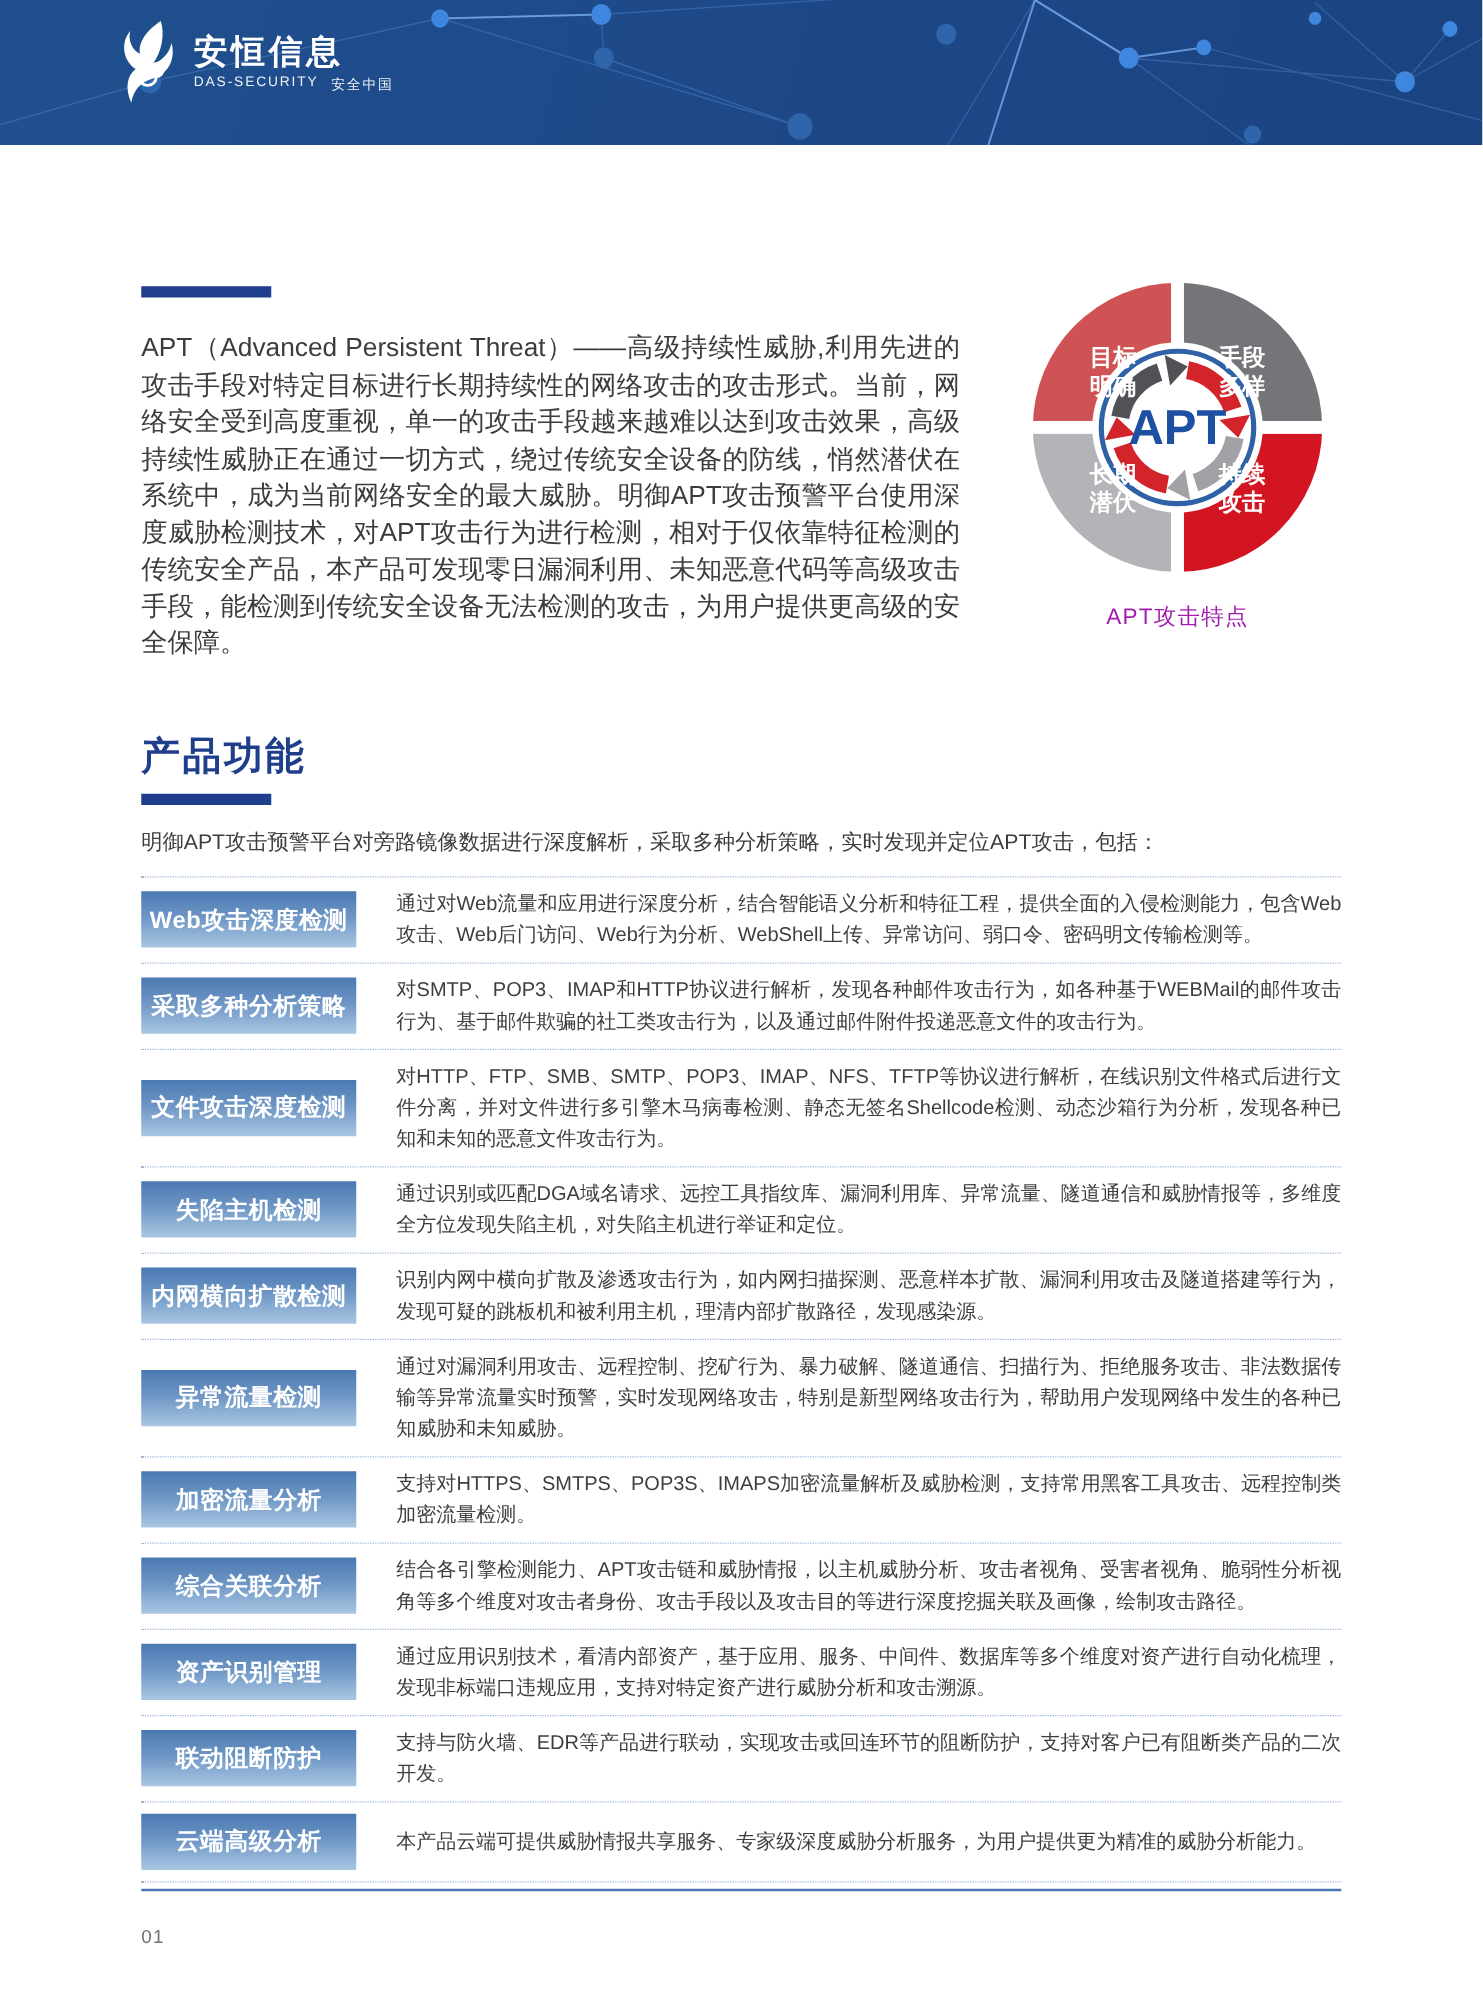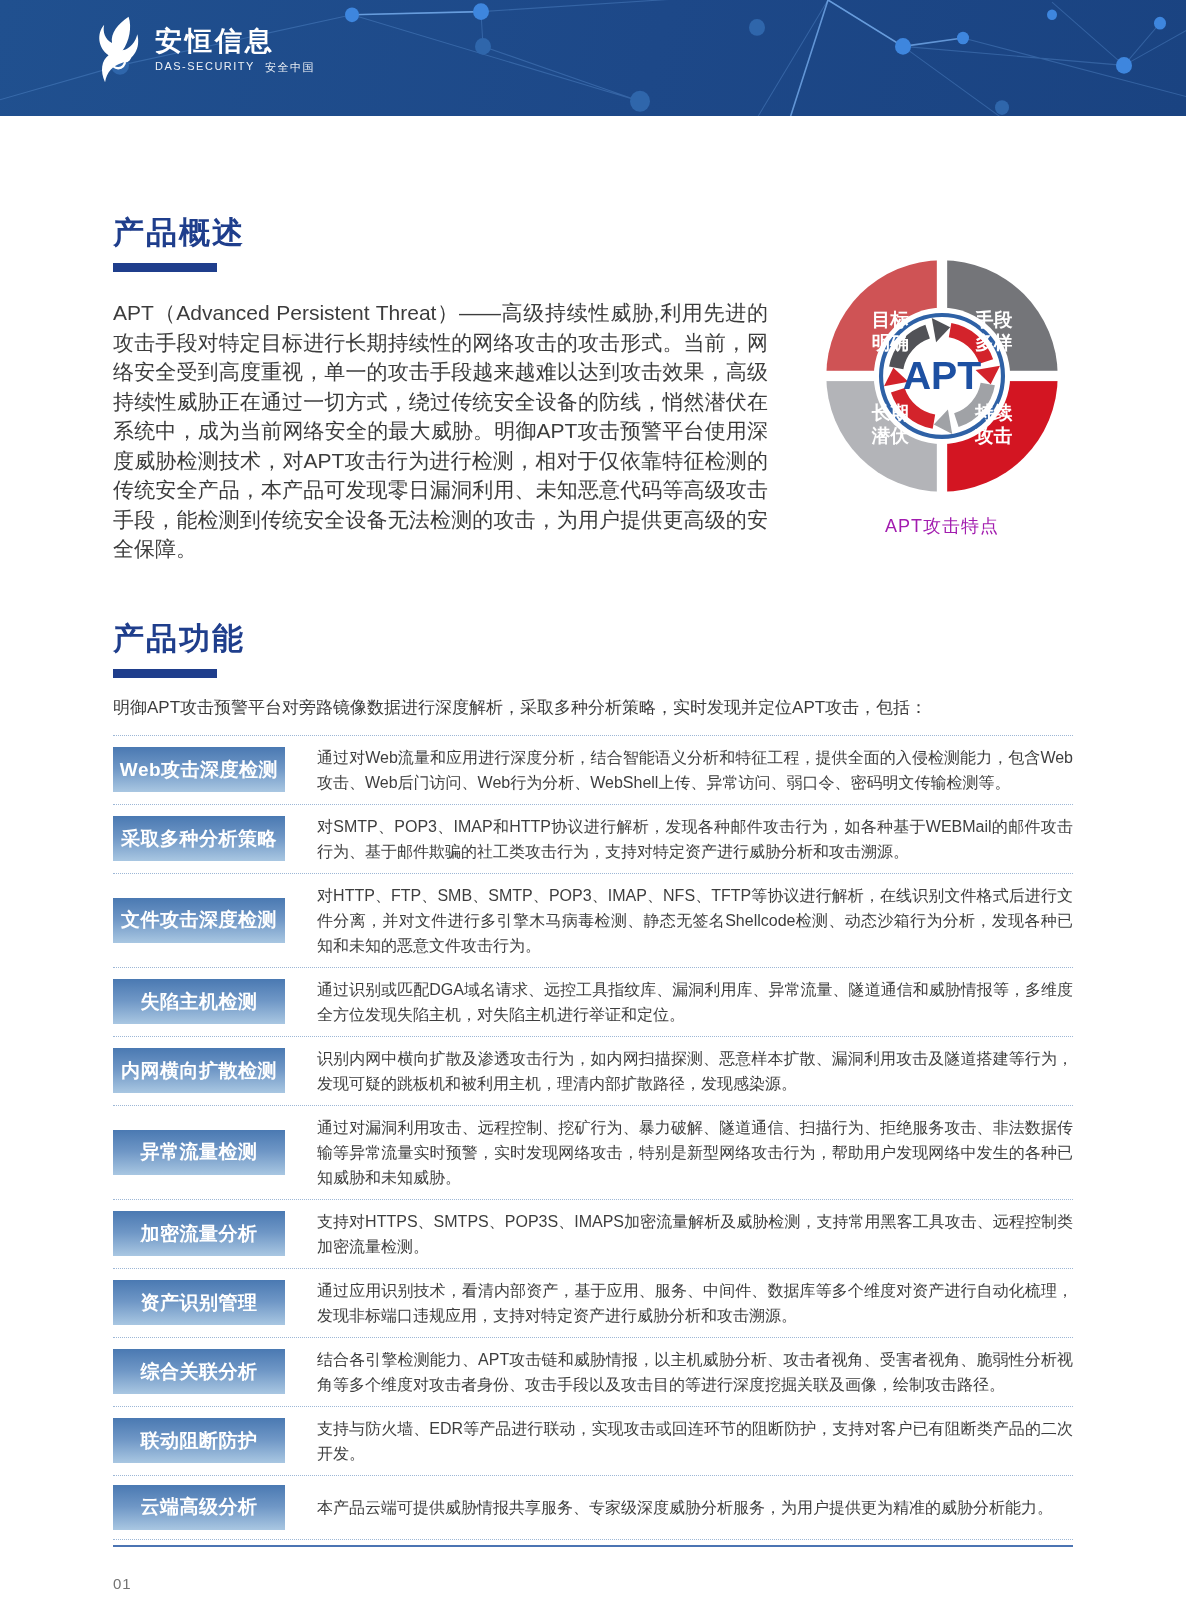--- a/index.html
+++ b/index.html
@@ -105,21 +105,20 @@
           <span>DAS-SECURITY</span>
           <span>安全中国</span>
         </div>
       </div>
     </div>
   </header>
 
   <main>
 
     <section class="overview">
-      <h2 class="sec-title">产品概述</h2>
       <div class="sec-underline"></div>
 
       <div class="overview-flex">
         <p class="overview-para">APT（Advanced Persistent Threat）——高级持续性威胁,利用先进的攻击手段对特定目标进行长期持续性的网络攻击的攻击形式。当前，网络安全受到高度重视，单一的攻击手段越来越难以达到攻击效果，高级持续性威胁正在通过一切方式，绕过传统安全设备的防线，悄然潜伏在系统中，成为当前网络安全的最大威胁。明御APT攻击预警平台使用深度威胁检测技术，对APT攻击行为进行检测，相对于仅依靠特征检测的传统安全产品，本产品可发现零日漏洞利用、未知恶意代码等高级攻击手段，能检测到传统安全设备无法检测的攻击，为用户提供更高级的安全保障。</p>
 
         <div class="diagram-col">
           <svg width="248" height="248" viewBox="0 0 240 240">
 
             <path d="M120,118 L120,6 A112,112 0 0 0 8,118 Z" fill="#cf5355"></path>
             <path d="M120,118 L120,6 A112,112 0 0 1 232,118 Z" fill="#747579"></path>
@@ -168,21 +167,21 @@
       <div class="sec-underline"></div>
       <p class="fn-intro">明御APT攻击预警平台对旁路镜像数据进行深度解析，采取多种分析策略，实时发现并定位APT攻击，包括：</p>
 
       <div class="fn-table">
         <div class="fn-row">
           <div class="fn-label">Web攻击深度检测</div>
           <div class="fn-desc">通过对Web流量和应用进行深度分析，结合智能语义分析和特征工程，提供全面的入侵检测能力，包含Web攻击、Web后门访问、Web行为分析、WebShell上传、异常访问、弱口令、密码明文传输检测等。</div>
         </div>
         <div class="fn-row">
           <div class="fn-label">采取多种分析策略</div>
-          <div class="fn-desc">对SMTP、POP3、IMAP和HTTP协议进行解析，发现各种邮件攻击行为，如各种基于WEBMail的邮件攻击行为、基于邮件欺骗的社工类攻击行为，支持对特定资产进行威胁分析和攻击溯源。</div>
+          <div class="fn-desc">对SMTP、POP3、IMAP和HTTP协议进行解析，发现各种邮件攻击行为，如各种基于WEBMail的邮件攻击行为、基于邮件欺骗的社工类攻击行为，以及通过邮件附件投递恶意文件的攻击行为。</div>
         </div>
         <div class="fn-row">
           <div class="fn-label">文件攻击深度检测</div>
           <div class="fn-desc">对HTTP、FTP、SMB、SMTP、POP3、IMAP、NFS、TFTP等协议进行解析，在线识别文件格式后进行文件分离，并对文件进行多引擎木马病毒检测、静态无签名Shellcode检测、动态沙箱行为分析，发现各种已知和未知的恶意文件攻击行为。</div>
         </div>
         <div class="fn-row">
           <div class="fn-label">失陷主机检测</div>
           <div class="fn-desc">通过识别或匹配DGA域名请求、远控工具指纹库、漏洞利用库、异常流量、隧道通信和威胁情报等，多维度全方位发现失陷主机，对失陷主机进行举证和定位。</div>
         </div>
         <div class="fn-row">
@@ -191,26 +190,26 @@
         </div>
         <div class="fn-row">
           <div class="fn-label">异常流量检测</div>
           <div class="fn-desc">通过对漏洞利用攻击、远程控制、挖矿行为、暴力破解、隧道通信、扫描行为、拒绝服务攻击、非法数据传输等异常流量实时预警，实时发现网络攻击，特别是新型网络攻击行为，帮助用户发现网络中发生的各种已知威胁和未知威胁。</div>
         </div>
         <div class="fn-row">
           <div class="fn-label">加密流量分析</div>
           <div class="fn-desc">支持对HTTPS、SMTPS、POP3S、IMAPS加密流量解析及威胁检测，支持常用黑客工具攻击、远程控制类加密流量检测。</div>
         </div>
         <div class="fn-row">
+          <div class="fn-label">综合关联分析</div>
+          <div class="fn-desc">结合各引擎检测能力、APT攻击链和威胁情报，以主机威胁分析、攻击者视角、受害者视角、脆弱性分析视角等多个维度对攻击者身份、攻击手段以及攻击目的等进行深度挖掘关联及画像，绘制攻击路径。</div>
+        </div>
+        <div class="fn-row">
           <div class="fn-label">资产识别管理</div>
           <div class="fn-desc">通过应用识别技术，看清内部资产，基于应用、服务、中间件、数据库等多个维度对资产进行自动化梳理，发现非标端口违规应用，支持对特定资产进行威胁分析和攻击溯源。</div>
-        </div>
-        <div class="fn-row">
-          <div class="fn-label">综合关联分析</div>
-          <div class="fn-desc">结合各引擎检测能力、APT攻击链和威胁情报，以主机威胁分析、攻击者视角、受害者视角、脆弱性分析视角等多个维度对攻击者身份、攻击手段以及攻击目的等进行深度挖掘关联及画像，绘制攻击路径。</div>
         </div>
         <div class="fn-row">
           <div class="fn-label">联动阻断防护</div>
           <div class="fn-desc">支持与防火墙、EDR等产品进行联动，实现攻击或回连环节的阻断防护，支持对客户已有阻断类产品的二次开发。</div>
         </div>
         <div class="fn-row">
           <div class="fn-label">云端高级分析</div>
           <div class="fn-desc">本产品云端可提供威胁情报共享服务、专家级深度威胁分析服务，为用户提供更为精准的威胁分析能力。</div>
         </div>
         <div class="fn-table-end"></div>

